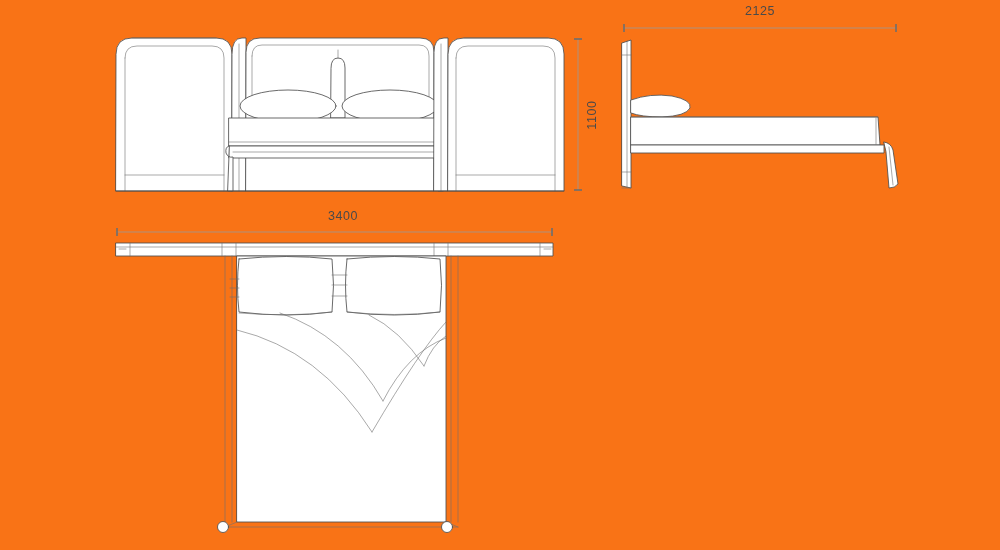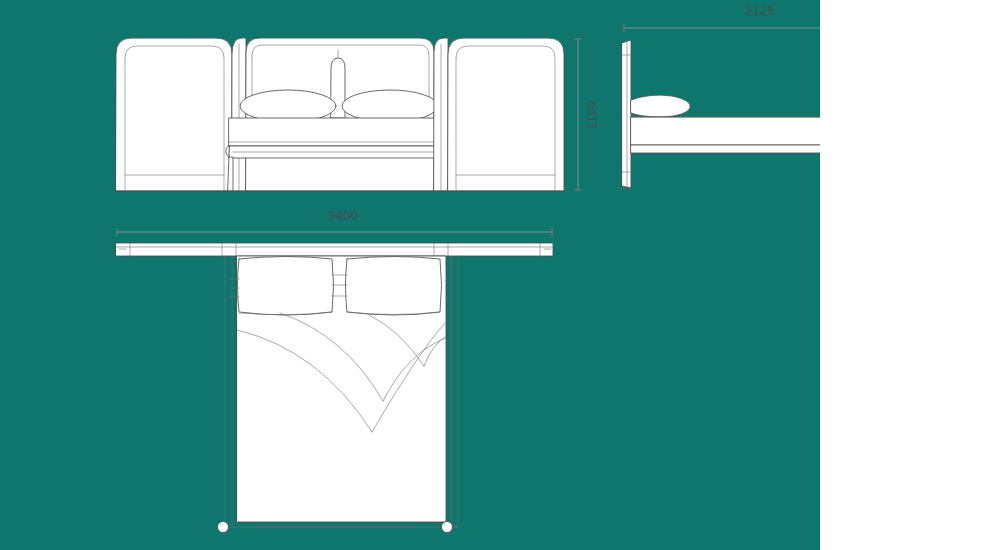--- a/index.html
+++ b/index.html
@@ -5,23 +5,23 @@
   html, body {
     margin: 0;
     padding: 0;
     background: #ffffff;
   }
   body {
     font-family: "Liberation Sans", sans-serif;
   }
   #drawing-sheet {
     position: relative;
-    width: 820px;
+    width: 1000px;
     height: 550px;
-    background: #0f766e;
+    background: #f97316;
     overflow: hidden;
     text-decoration: underline;
   }
   #drawing-sheet svg {
     display: block;
   }
   .dim-text {
     font-family: "Liberation Sans", sans-serif;
     font-size: 12.5px;
     fill: #4a4a4a;

